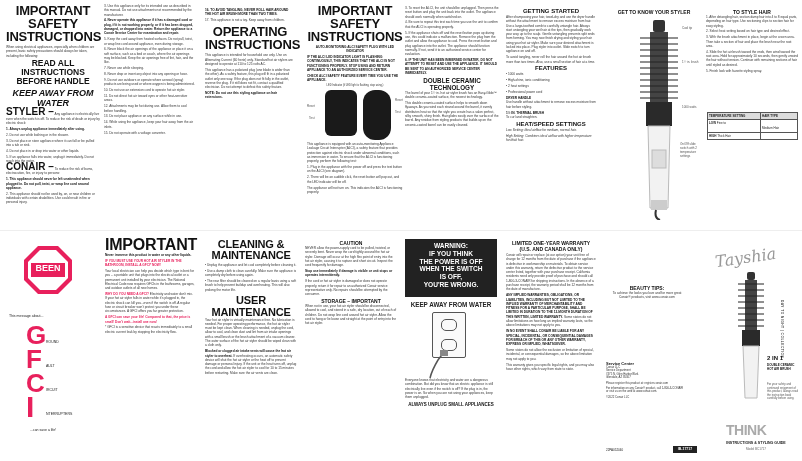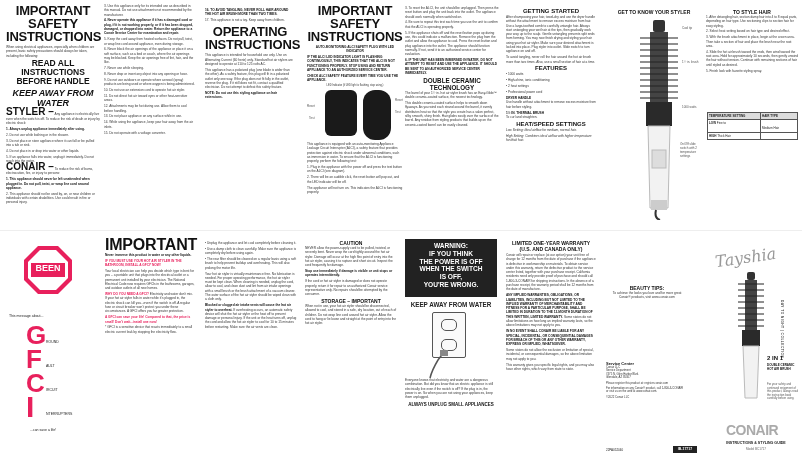--- a/index.html
+++ b/index.html
@@ -216,23 +216,25 @@
     <div class="h1" style="font-size:16px">IMPORTANT</div>
     <p class="b" style="margin-top:2px">Never immerse this product in water or any other liquids.</p>
     <p class="pink">IF YOU MUST USE YOUR HOT AIR STYLER IN THE BATHROOM, INSTALL A GFCI* NOW!</p>
     <p>Your local electrician can help you decide which type is best for you – a portable unit that plugs into the electrical outlet or a permanent unit installed by your electrician. The National Electrical Code now requires GFCIs in the bathrooms, garages, and outdoor outlets of all new homes.</p>
     <p><span class="pink">WHY DO YOU NEED A GFCI?</span> <span>Electricity and water don't mix. If your hot air styler falls in water while it's plugged in, the electric shock can kill you...even if the switch is off. A regular fuse or circuit breaker won't protect you under these circumstances. A GFCI offers you far greater protection.</span></p>
     <p class="pink">A GFCI can save your life! Compared to that, the price is small! Don't wait...install one now!</p>
     <p>* GFCI is a sensitive device that reacts immediately to a small electric current leak by stopping the electricity flow.</p>
   </div>
 
   <div class="col" style="left:205px;top:239px;width:92px;">
+    <div class="h1" style="font-size:11px;line-height:11px">CLEANING &amp; MAINTENANCE</div>
     <p style="margin-top:2px">• Unplug the appliance and let cool completely before cleaning it.</p>
     <p>• Use a damp cloth to clean carefully. Make sure the appliance is completely dry before using again.</p>
     <p>• The rear filter should be cleaned on a regular basis using a soft brush to help prevent buildup and overheating. This will also prolong the motor life.</p>
+    <div class="h1" style="font-size:11px;line-height:12px">USER MAINTENANCE</div>
     <p>Your hot air styler is virtually maintenance free. No lubrication is needed. For proper operating performance, the hot air styler must be kept clean. When cleaning is needed, unplug the cord, allow to cool, and clean dust and lint from air intake openings with a small brush or the brush attachment of a vacuum cleaner. The outer surface of the hot air styler should be wiped clean with a cloth only.</p>
     <p><span class="b">Blocked or clogged air intake vents will cause the hot air styler to overheat.</span><span> If overheating occurs, an automatic safety device will shut the hot air styler or the heat off to prevent damage or personal injury. If the unit or the heat turns off, unplug the cord and allow the hot air styler to cool for 10 to 15 minutes before restarting. Make sure the air vents are clean.</span></p>
   </div>
 
   <div class="col" style="left:305px;top:240px;width:92px;">
     <div class="h4">CAUTION</div>
     <p>NEVER allow the power-supply cord to be pulled, twisted, or severely bent. Never wrap the cord tightly around the hot air styler. Damage will occur at the high flex point of entry into the hot air styler, causing it to rupture and short circuit. Inspect the cord frequently for damage.</p>
     <p class="b">Stop use immediately if damage is visible or unit stops or operates intermittently.</p>
     <p>If the cord or hot air styler is damaged or does not operate properly, return it for repair to an authorized Conair service representative only. No repairs should be attempted by the consumer.</p>
     <div class="h4">STORAGE – IMPORTANT</div>
@@ -301,17 +303,17 @@
         <line x1="1" y1="48" x2="27" y2="48"></line>
         <line x1="1" y1="54" x2="27" y2="54"></line>
       </g>
     <rect x="5" y="58" width="18" height="16" fill="#2a2a2a"></rect>
     <path d="M6 74 L22 74 L20 126 L8 126 Z" fill="#f2f2f2" stroke="#bbb"></path>
   </svg>
   <div style="position:absolute;left:780px;top:300px;writing-mode:vertical-rl;font-size:3.2px;font-weight:bold;color:#444;letter-spacing:.5px">DAY TO NIGHT | COLLECTION</div>
   <div style="position:absolute;left:767px;top:355px;font-weight:bold;font-size:6px;color:#111">2 IN 1</div>
   <div style="position:absolute;left:767px;top:363px;width:30px;font-weight:bold;font-size:3px;line-height:4px;color:#111">DOUBLE CERAMIC HOT AIR BRUSH</div>
   <div style="position:absolute;left:767px;top:383px;width:32px;font-size:2.8px;line-height:3.6px;color:#555">For your safety and continued enjoyment of this product, always read the instruction book carefully before using.</div>
-  <div class="conair">CONAIR</div>
+  <div class="conair">THINK</div>
   <div style="position:absolute;left:710px;top:441px;width:92px;text-align:center;font-weight:bold;font-size:3.6px;color:#222">INSTRUCTIONS &amp; STYLING GUIDE</div>
   <div style="position:absolute;left:710px;top:447px;width:92px;text-align:center;font-size:3px;color:#666">Model BC1717</div>
 
 </div>
 
 </body></html>

